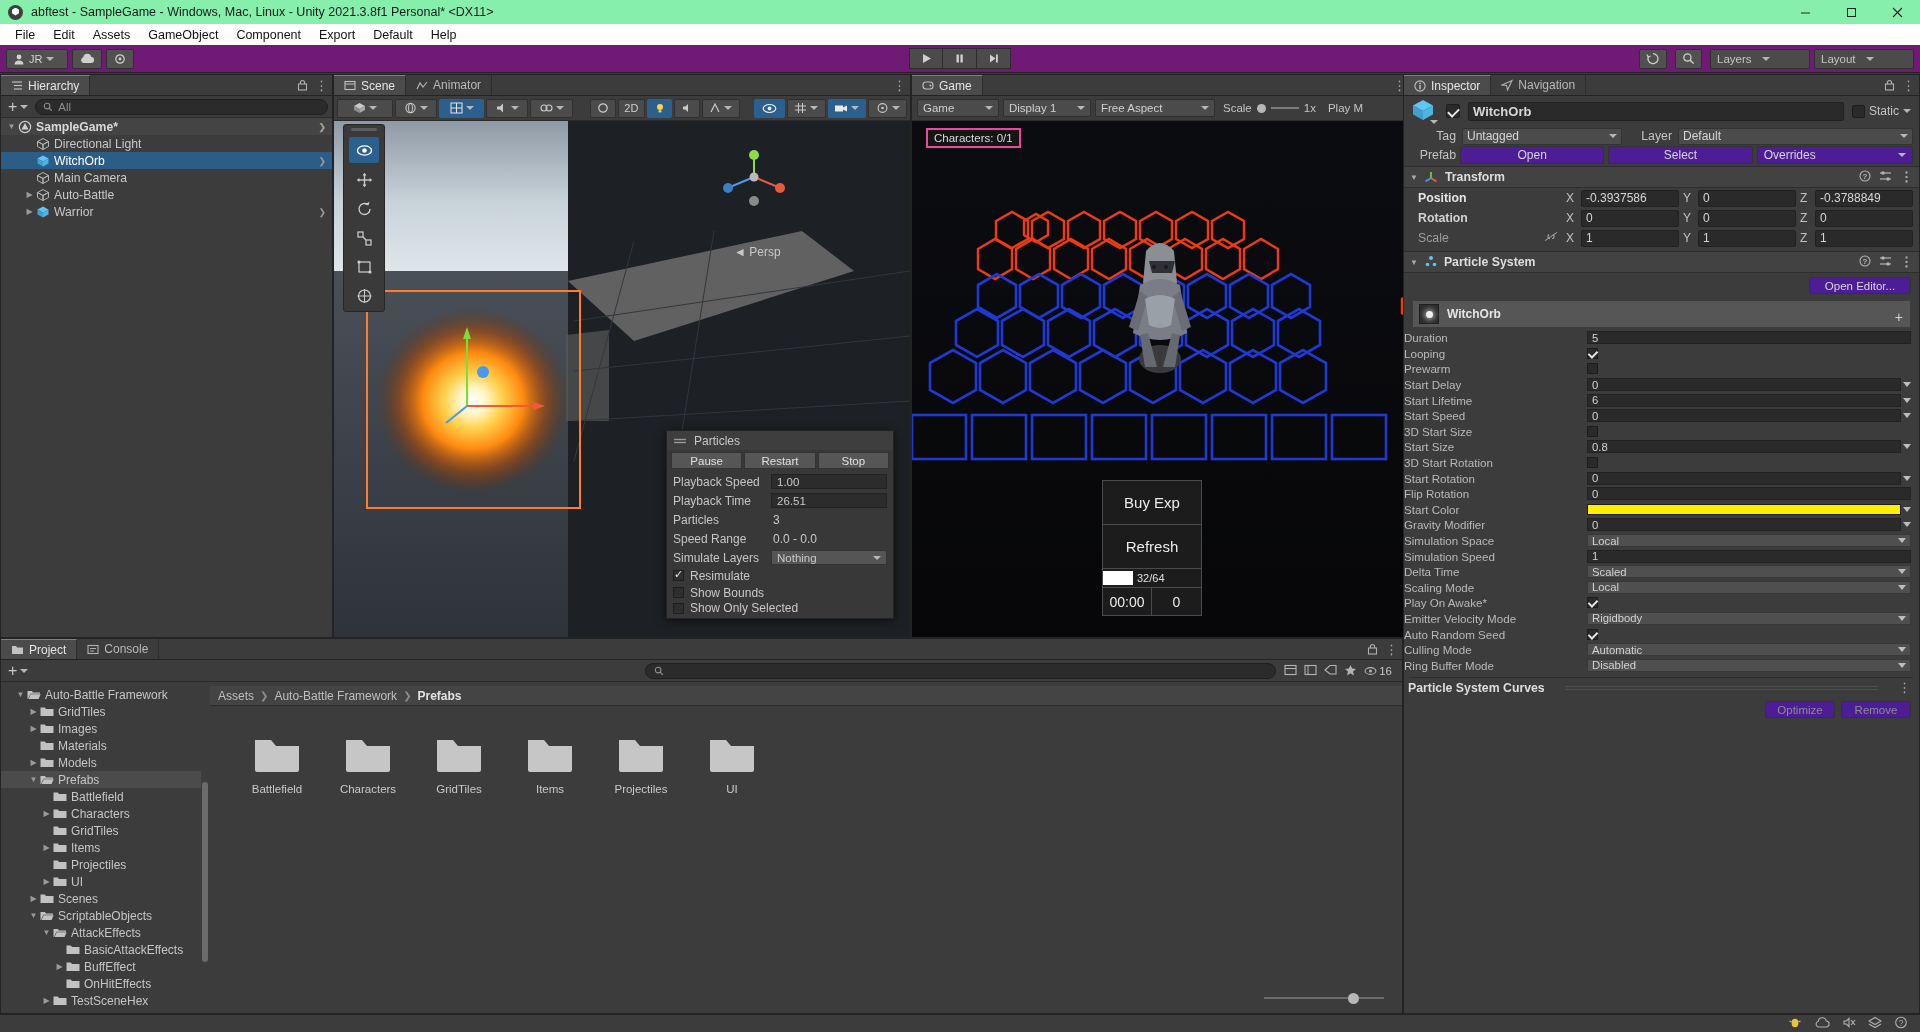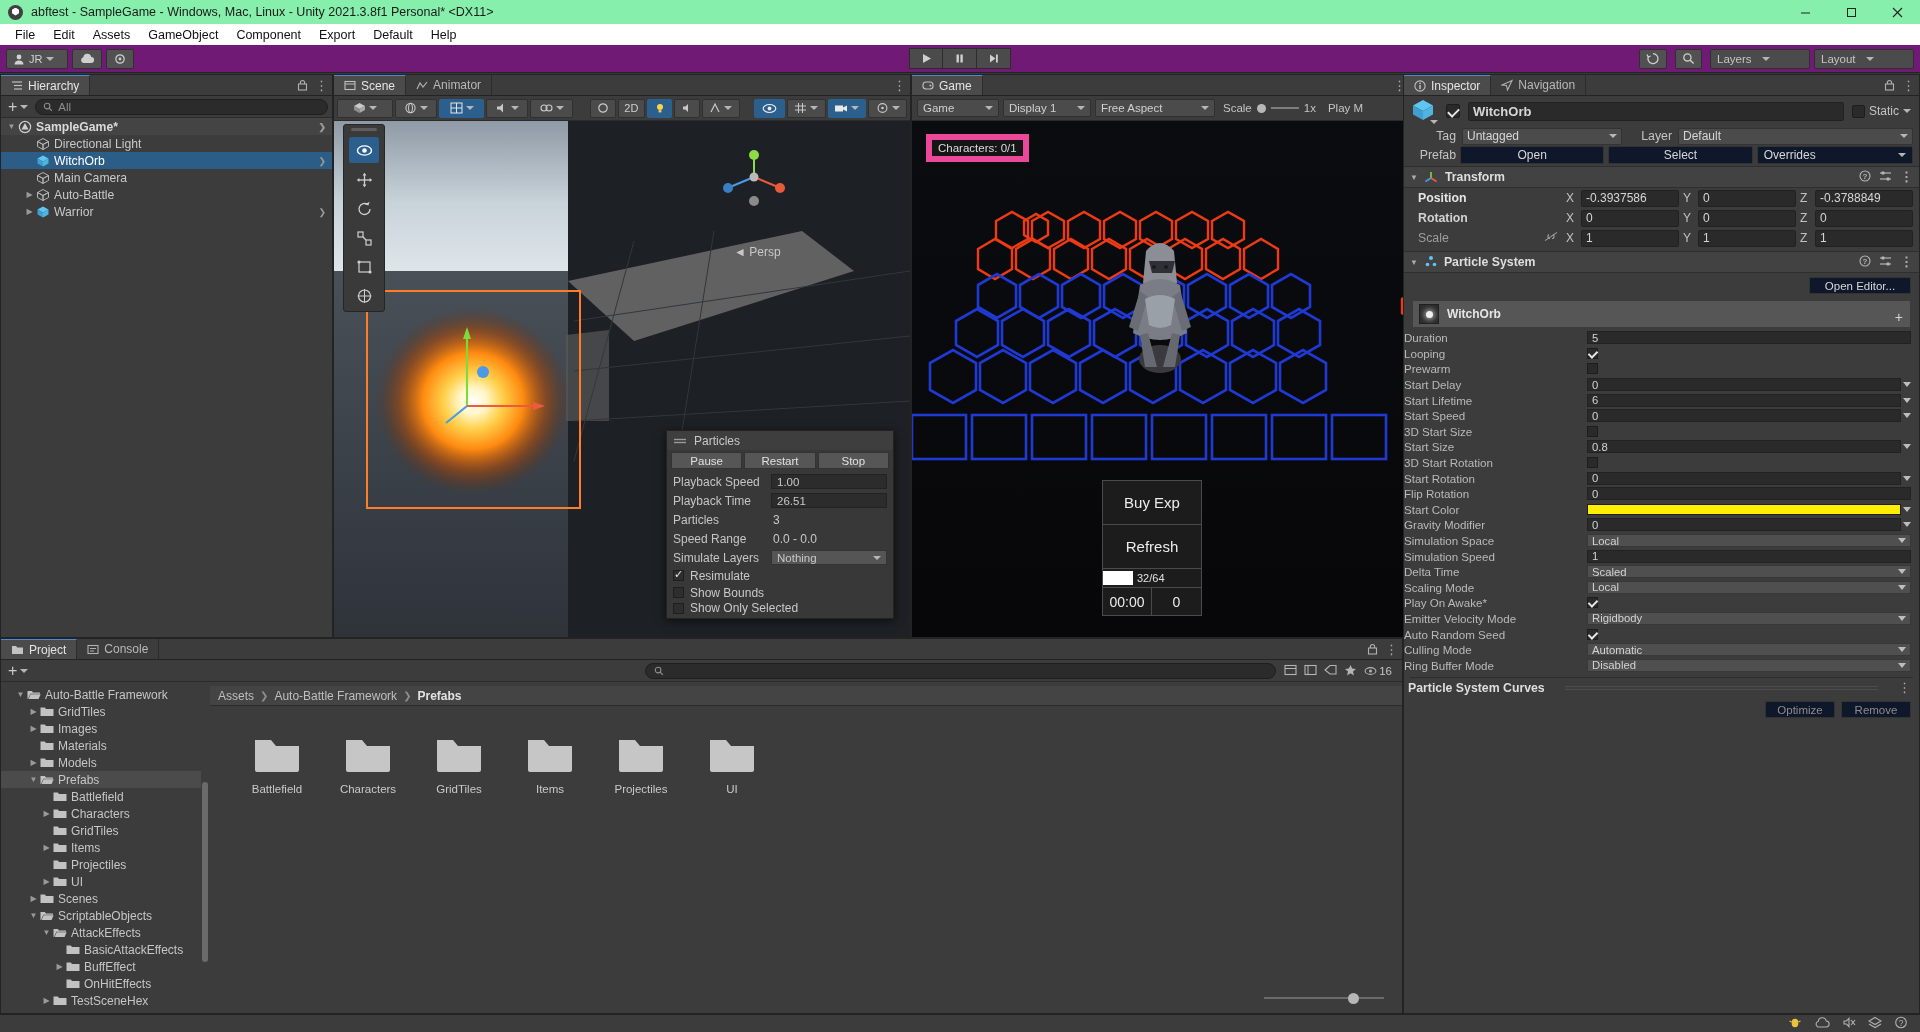--- a/index.html
+++ b/index.html
@@ -118,21 +118,21 @@
   #inspector { left: 1403px; top: 74px; width: 517px; height: 940px; }
   .ins-head { height: 30px; background: #3c3c3c; display: flex; align-items: center; padding: 0 6px; gap: 8px; }
   .ins-row { display: flex; align-items: center; height: 20px; font-size: 12.3px; }
   .field {
     background: #2a2a2a; border: 1px solid #212121; border-radius: 2px;
     height: 17px; display: flex; align-items: center; padding: 0 4px;
     font-size: 12px; color: #d6d6d6;
   }
   .field.drop { background: #4b4b4b; border-color: #333; justify-content: space-between; }
   .btn3d {
-    background: #0f172a; border: 1px solid #333; border-radius: 2px; height: 18px;
+    background: #4c1d95; border: 1px solid #333; border-radius: 2px; height: 18px;
     display: flex; align-items: center; justify-content: center; font-size: 12px; color: #d7d7d7;
   }
   .chk { width: 14px; height: 14px; background: #2a2a2a; border: 1px solid #1d1d1d; border-radius: 2px; position: relative; }
   .chk.on::after {
     content: ""; position: absolute; left: 3px; top: 1px; width: 5px; height: 9px;
     border: solid #e6e6e6; border-width: 0 2px 2px 0; transform: rotate(45deg);
   }
   .comp-header { height: 22px; background: #424242; display: flex; align-items: center; gap: 6px; padding: 0 6px; border-top: 1px solid #2e2e2e; border-bottom: 1px solid #2e2e2e; font-weight: bold; font-size: 12.3px; color: #dedede; }
   .ps-row { display: flex; align-items: center; height: 15.6px; font-size: 11.6px; }
   .ps-label { width: 183px; color: #b9b9b9; flex: none; }
@@ -799,21 +799,21 @@
           <path d="M233 178 q15 -8 30 0 l-4 26 q-11 6 -22 0 z" fill="#9aa0a8"></path>
           <circle cx="242" cy="146" r="2" fill="#1b1b1e"></circle>
           <circle cx="254" cy="146" r="2" fill="#1b1b1e"></circle>
         </g>
 
         <g fill="none" stroke="#ef3b14" stroke-width="2.4">
           <polygon points="490,178 498,173 506,178 506,192 498,197 490,192"></polygon>
         </g>
       </svg>
 
-      <div style="position:absolute;left:14px;top:13px;background:#151515;border:6px solid #ec4899;padding:2px 6px;font-size:11.5px;color:#dcdcdc">Characters: 0/1</div>
+      <div style="position:absolute;left:14px;top:7px;background:#151515;border:2px solid #ec4899;padding:2px 6px;font-size:11.5px;color:#dcdcdc">Characters: 0/1</div>
 
       <div class="gui-panel" style="left:190px; top:359px; width:100px;">
         <div class="gui-btn">Buy Exp</div>
         <div class="gui-btn">Refresh</div>
         <div class="gui-xpbar">
           <div class="gui-xpfill" id="xpfill" style="width: 30px;"></div>
           <span style="font-size:11px;padding-left:4px;color:#e0e0e0">32/64</span>
         </div>
         <div class="gui-foot">
           <div style="width:50%;border-right:1px solid #4a4a4a;font-size:14px">00:00</div>

